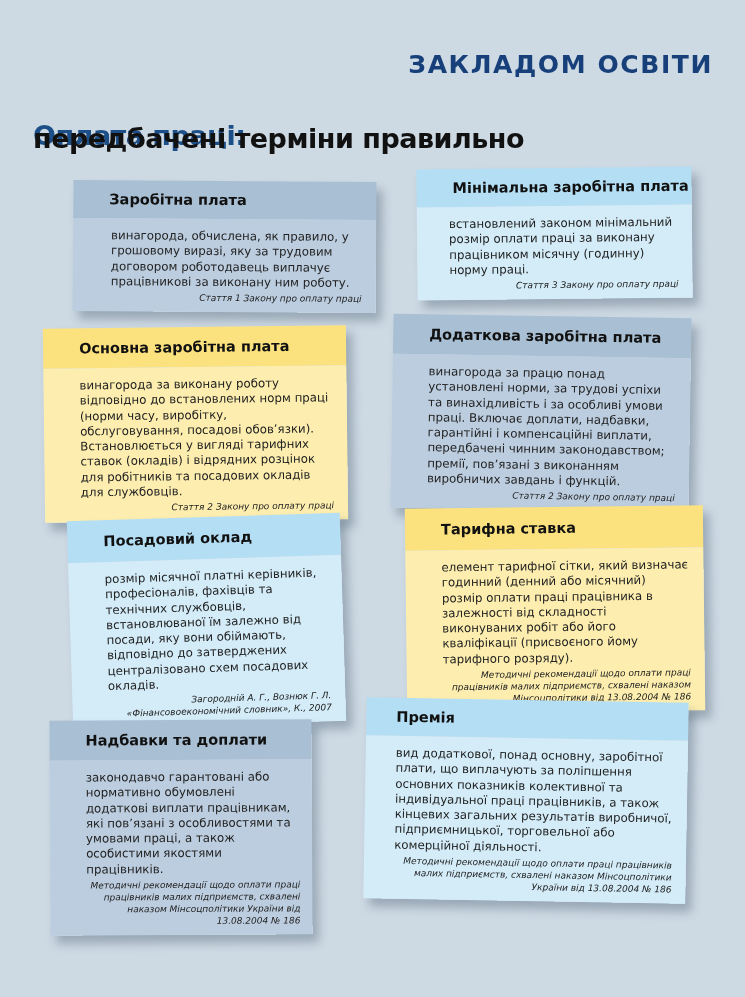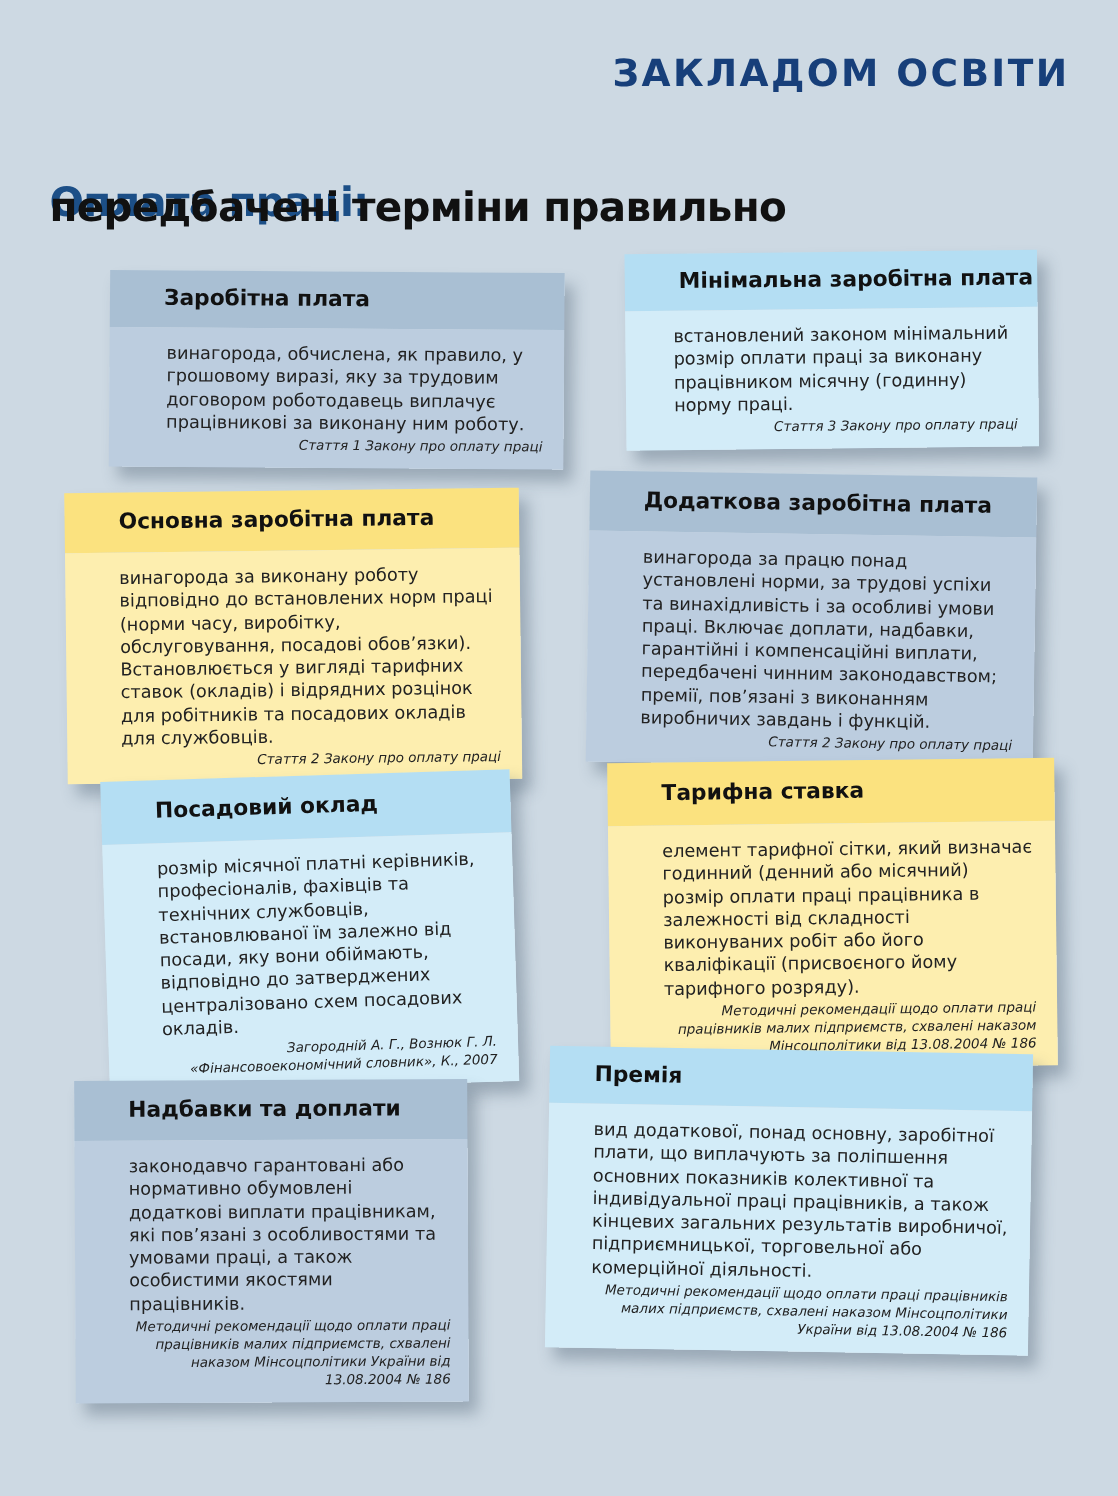--- a/index.html
+++ b/index.html
@@ -11,21 +11,21 @@
     position: relative;
   }
   .brand { position: absolute; right: 32px; top: 32px; text-align: right; }
   .brand-top {
     font-family: "DejaVu Sans", sans-serif;
     font-size: 14.5px; letter-spacing: 4.4px; color: #3aa4d8;
   }
   .brand-main {
     font-family: "DejaVu Sans", sans-serif;
     font-weight: bold; font-size: 25px; letter-spacing: 1.6px; color: #173f7a;
-    margin-top: 2px;
+    margin-top: 18px;
   }
   .title1 {
     position: absolute; left: 33px; top: 88px;
     font-size: 27px; font-weight: bold; color: #1c4f87; letter-spacing: -0.5px; margin-top: 32px;
   }
   .title2 {
     position: absolute; left: 33px; top: 123px;
     font-size: 27px; font-weight: bold; color: #111; letter-spacing: -0.5px;
   }
   .card {

